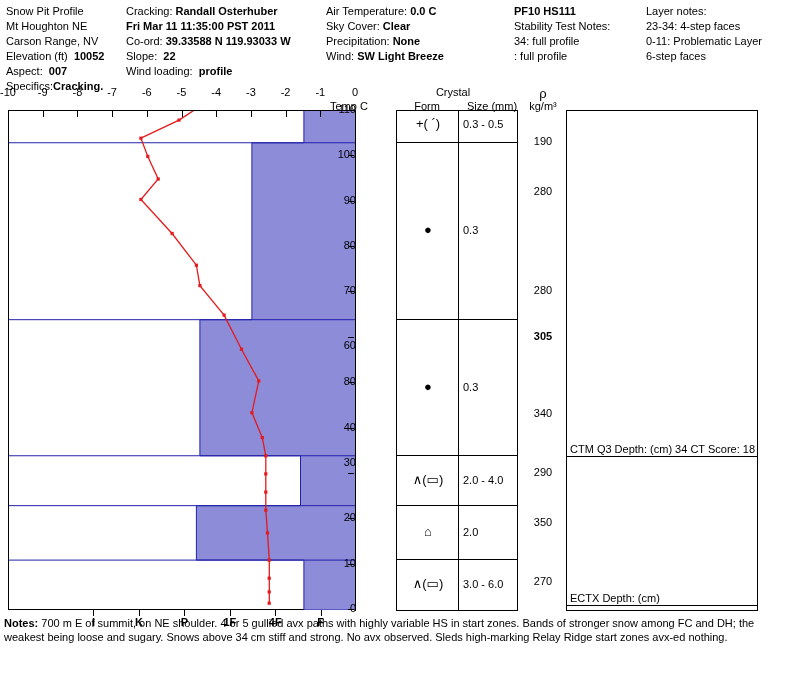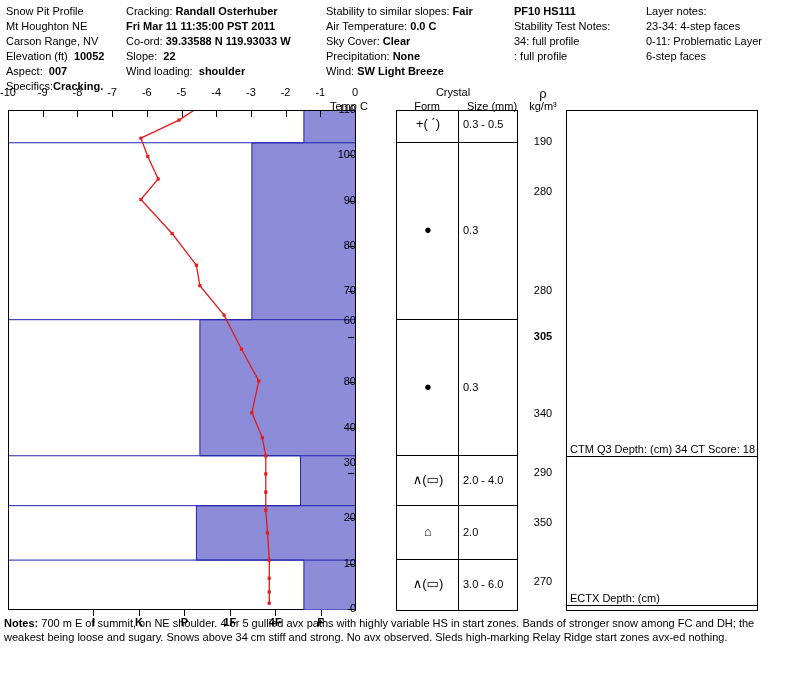--- a/index.html
+++ b/index.html
@@ -77,25 +77,24 @@
     <div class="hline"><span>Elevation (ft)</span>&nbsp;&nbsp;<span class="hval">10052</span></div>
     <div class="hline"><span>Aspect:</span>&nbsp;&nbsp;<span class="hval">007</span></div>
     <div class="hline"><span>Specifics:</span><span class="hval">Cracking.</span></div>
   </div>
 
   <div class="hcol" id="hc2">
     <div class="hline"><span>Cracking:</span>&nbsp;<span class="hval">Randall Osterhuber</span></div>
     <div class="hline"><span class="hval">Fri Mar 11 11:35:00 PST 2011</span></div>
     <div class="hline"><span>Co-ord:</span>&nbsp;<span class="hval">39.33588 N 119.93033 W</span></div>
     <div class="hline"><span>Slope:</span>&nbsp;&nbsp;<span class="hval">22</span></div>
-    <div class="hline"><span>Wind loading:</span>&nbsp;&nbsp;<span class="hval">shoulder</span></div>
+    <div class="hline"><span>Wind loading:</span>&nbsp;&nbsp;<span class="hval">profile</span></div>
   </div>
 
   <div class="hcol" id="hc3">
-    <div class="hline"><span>Stability to similar slopes:</span>&nbsp;<span class="hval">Fair</span></div>
     <div class="hline"><span>Air Temperature:</span>&nbsp;<span class="hval">0.0 C</span></div>
     <div class="hline"><span>Sky Cover:</span>&nbsp;<span class="hval">Clear</span></div>
     <div class="hline"><span>Precipitation:</span>&nbsp;<span class="hval">None</span></div>
     <div class="hline"><span>Wind:</span>&nbsp;<span class="hval">SW Light Breeze</span></div>
   </div>
 
   <div class="hcol" id="hc4">
     <div class="hline"><span class="hval">PF10 HS111</span></div>
     <div class="hline"><span>Stability Test Notes:</span></div>
     <div class="hline"><span>34: full profile</span></div>
@@ -170,21 +169,21 @@
     </svg>
 </div>
 <div id="plotright"></div>
 <div id="depthaxis">
     <div class="depthlabel" style="top: 498px;">0</div>
     <div class="depthlabel" style="top: 452.636px;">10</div>
     <div class="depthlabel" style="top: 407.273px;">20</div>
     <div class="depthlabel" style="top: 352px;">30</div>
     <div class="depthlabel" style="top: 316.545px;">40</div>
     <div class="depthlabel" style="top: 271.182px;">80</div>
-    <div class="depthlabel" style="top: 210px;">60</div>
+    <div class="depthlabel" style="top: 235px;">60</div>
     <div class="depthlabel" style="top: 180.455px;">70</div>
     <div class="depthlabel" style="top: 135.091px;">80</div>
     <div class="depthlabel" style="top: 89.7273px;">90</div>
     <div class="depthlabel" style="top: 44.3636px; margin-left: 44px;">100</div>
     <div class="depthlabel" style="top: -1px;">110</div>
   </div>
 
 <div id="bottomaxis">
     <div class="btick" style="left: 85.4545px;"></div>
     <div class="blabel" style="left: 78.4545px;">I</div>

